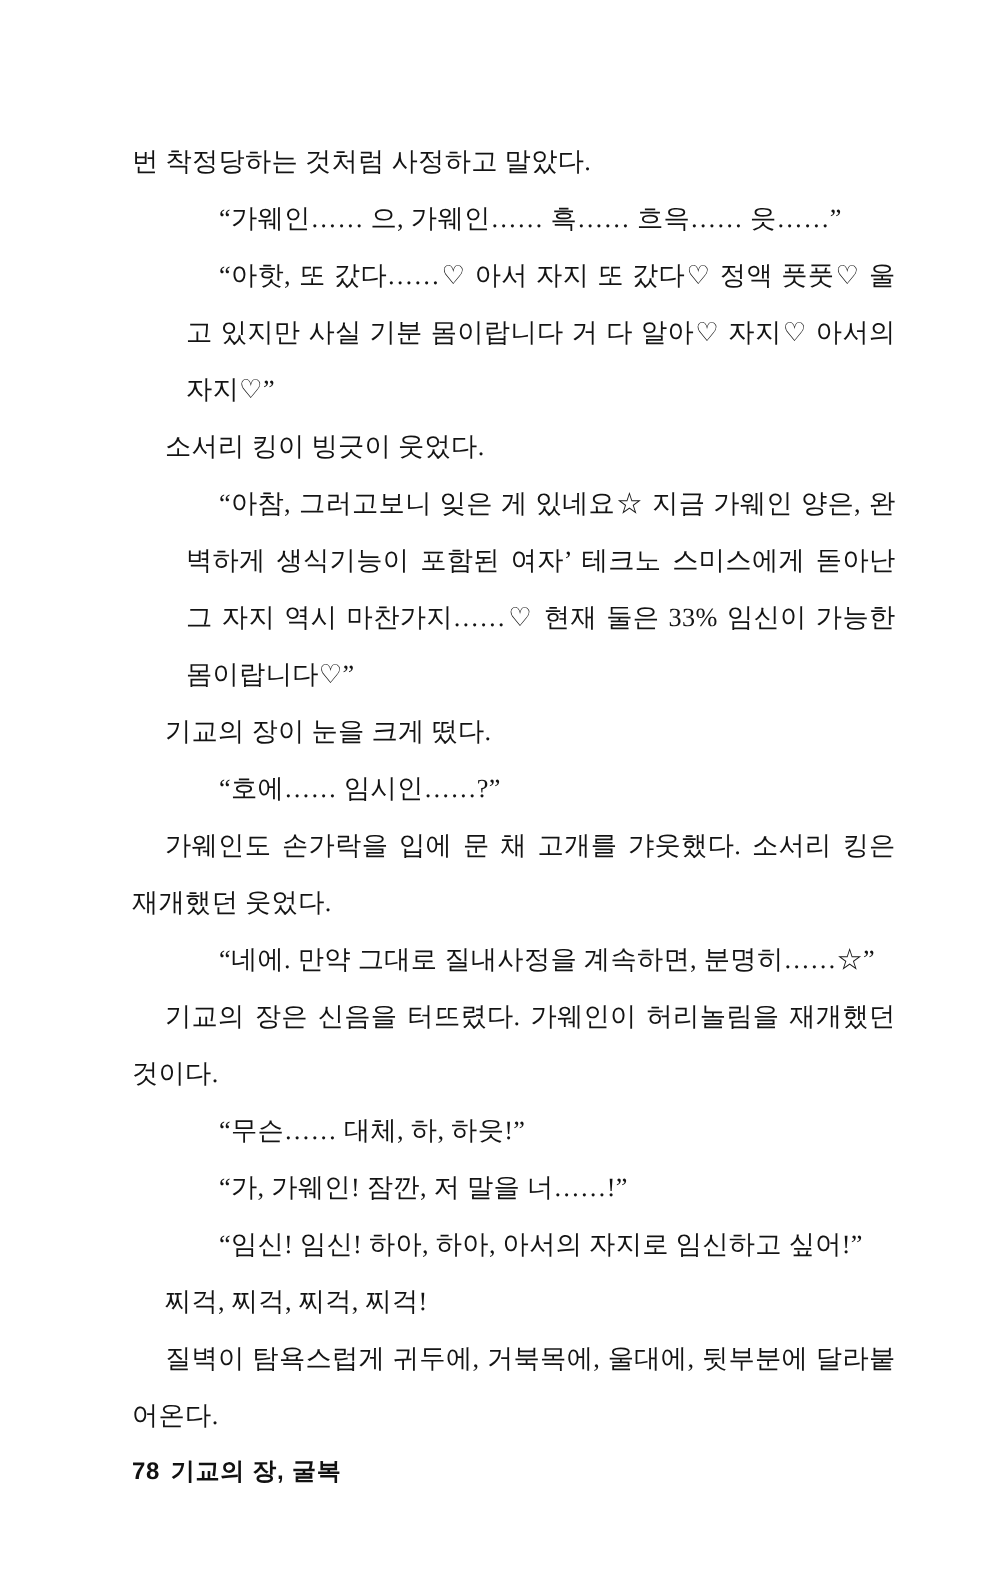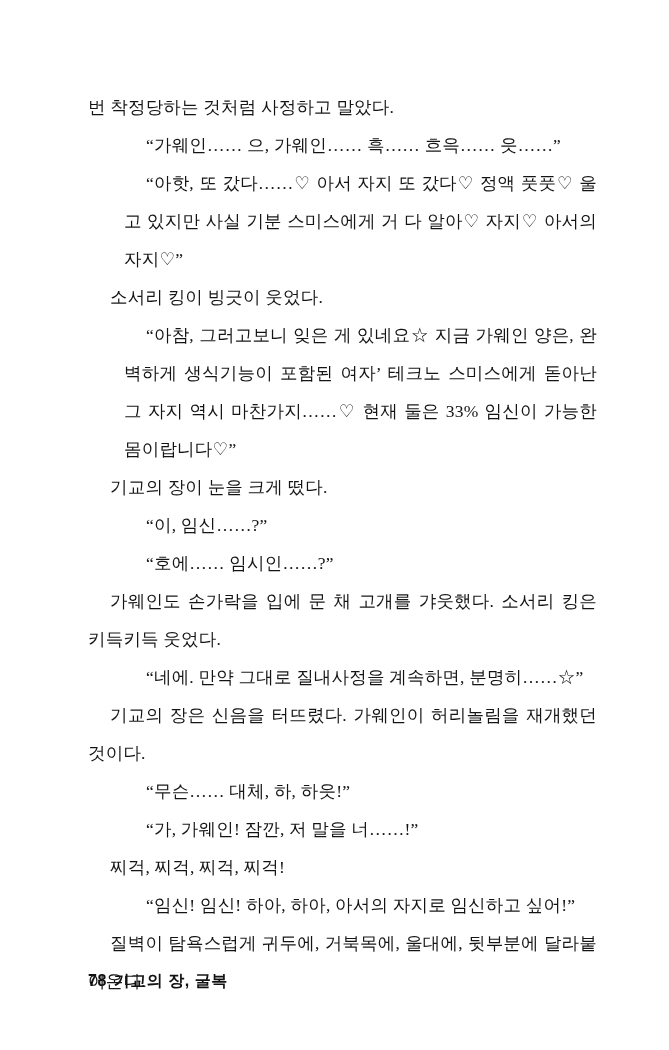--- a/index.html
+++ b/index.html
@@ -54,32 +54,31 @@
     margin-right: 7px;
   }
 </style>
 </head>
 <body>
 
 <div class="page">
   <div class="body-text">
     <p class="para">번 착정당하는 것처럼 사정하고 말았다.</p>
     <p class="para quote">“가웨인…… 으, 가웨인…… 흑…… 흐윽…… 읏……”</p>
-    <p class="para quote">“아핫, 또 갔다……♡ 아서 자지 또 갔다♡ 정액 풋풋♡ 울고 있지만 사실 기분 스미스에게 거 다 알아♡ 자지♡ 아서의 자지♡”</p>
+    <p class="para quote">“아핫, 또 갔다……♡ 아서 자지 또 갔다♡ 정액 풋풋♡ 울고 있지만 사실 기분 몸이랍니다 거 다 알아♡ 자지♡ 아서의 자지♡”</p>
     <p class="para indent">소서리 킹이 빙긋이 웃었다.</p>
     <p class="para quote">“아참, 그러고보니 잊은 게 있네요☆ 지금 가웨인 양은, 완벽하게 생식기능이 포함된 여자’ 테크노 스미스에게 돋아난 그 자지 역시 마찬가지……♡ 현재 둘은 33% 임신이 가능한 몸이랍니다♡”</p>
     <p class="para indent">기교의 장이 눈을 크게 떴다.</p>
-    <p class="para quote">“이, 임신……?”</p>
     <p class="para quote">“호에…… 임시인……?”</p>
-    <p class="para indent">가웨인도 손가락을 입에 문 채 고개를 갸웃했다. 소서리 킹은 키득키득 웃었다.</p>
+    <p class="para indent">가웨인도 손가락을 입에 문 채 고개를 갸웃했다. 소서리 킹은 재개했던 웃었다.</p>
     <p class="para quote">“네에. 만약 그대로 질내사정을 계속하면, 분명히……☆”</p>
     <p class="para indent">기교의 장은 신음을 터뜨렸다. 가웨인이 허리놀림을 재개했던 것이다.</p>
     <p class="para quote">“무슨…… 대체, 하, 하읏!”</p>
     <p class="para quote">“가, 가웨인! 잠깐, 저 말을 너……!”</p>
+    <p class="para quote">“임신! 임신! 하아, 하아, 아서의 자지로 임신하고 싶어!”</p>
     <p class="para indent">찌걱, 찌걱, 찌걱, 찌걱!</p>
-    <p class="para quote">“임신! 임신! 하아, 하아, 아서의 자지로 임신하고 싶어!”</p>
     <p class="para indent">질벽이 탐욕스럽게 귀두에, 거북목에, 울대에, 뒷부분에 달라붙어온다.</p>
   </div>
 
   <div class="footer">
     <span class="pagenum">78</span><span>기교의 장, 굴복</span>
   </div>
 </div>
 
 </body></html>

